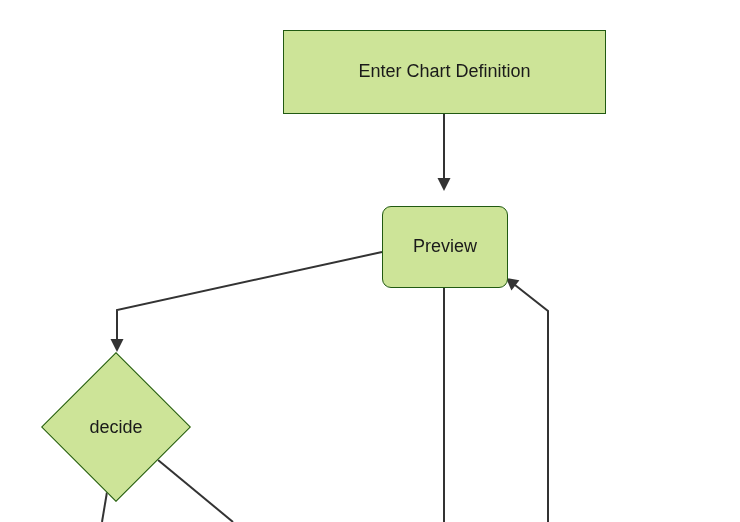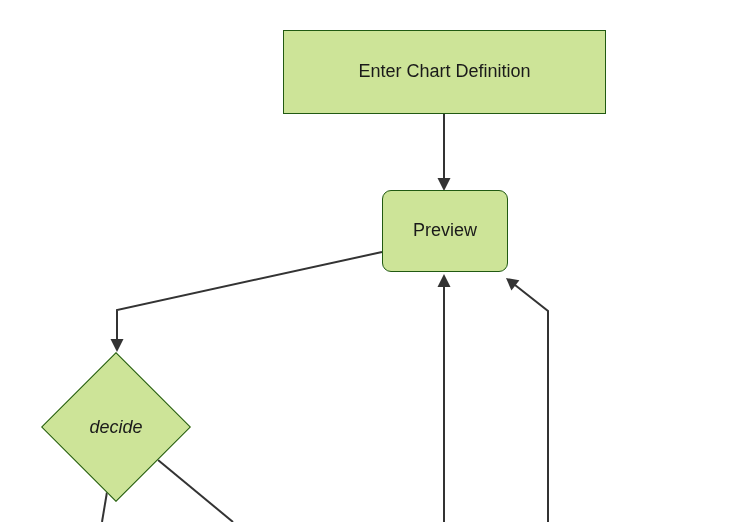--- a/index.html
+++ b/index.html
@@ -44,21 +44,21 @@
     border: 1.5px solid var(--node-border);
     color: var(--text-color);
     font-size: 18px;
     line-height: 1.2;
   }
   .node-rect {
     left: 283px; top: 30px;
     width: 323px; height: 84px;
   }
   .node-round {
-    left: 382px; top: 190px;
+    left: 382px; top: 206px;
     width: 126px; height: 82px;
     border-radius: 9px;
   }
   .diamond-wrap {
     position: absolute;
     left: 63px; top: 374px;
     width: 106px; height: 106px;
   }
   .diamond-shape {
     position: absolute;
@@ -70,21 +70,20 @@
   }
   .diamond-label {
     position: absolute;
     left: 0; top: 0;
     width: 106px; height: 106px;
     display: flex;
     align-items: center;
     justify-content: center;
     color: var(--text-color);
     font-size: 18px;
-    font-style: italic;
   }
 </style>
 </head>
 <body>
 
 <div class="canvas">
 
   <svg class="edges-layer" viewBox="0 0 740 522" xmlns="http://www.w3.org/2000/svg">
 
     <g>

